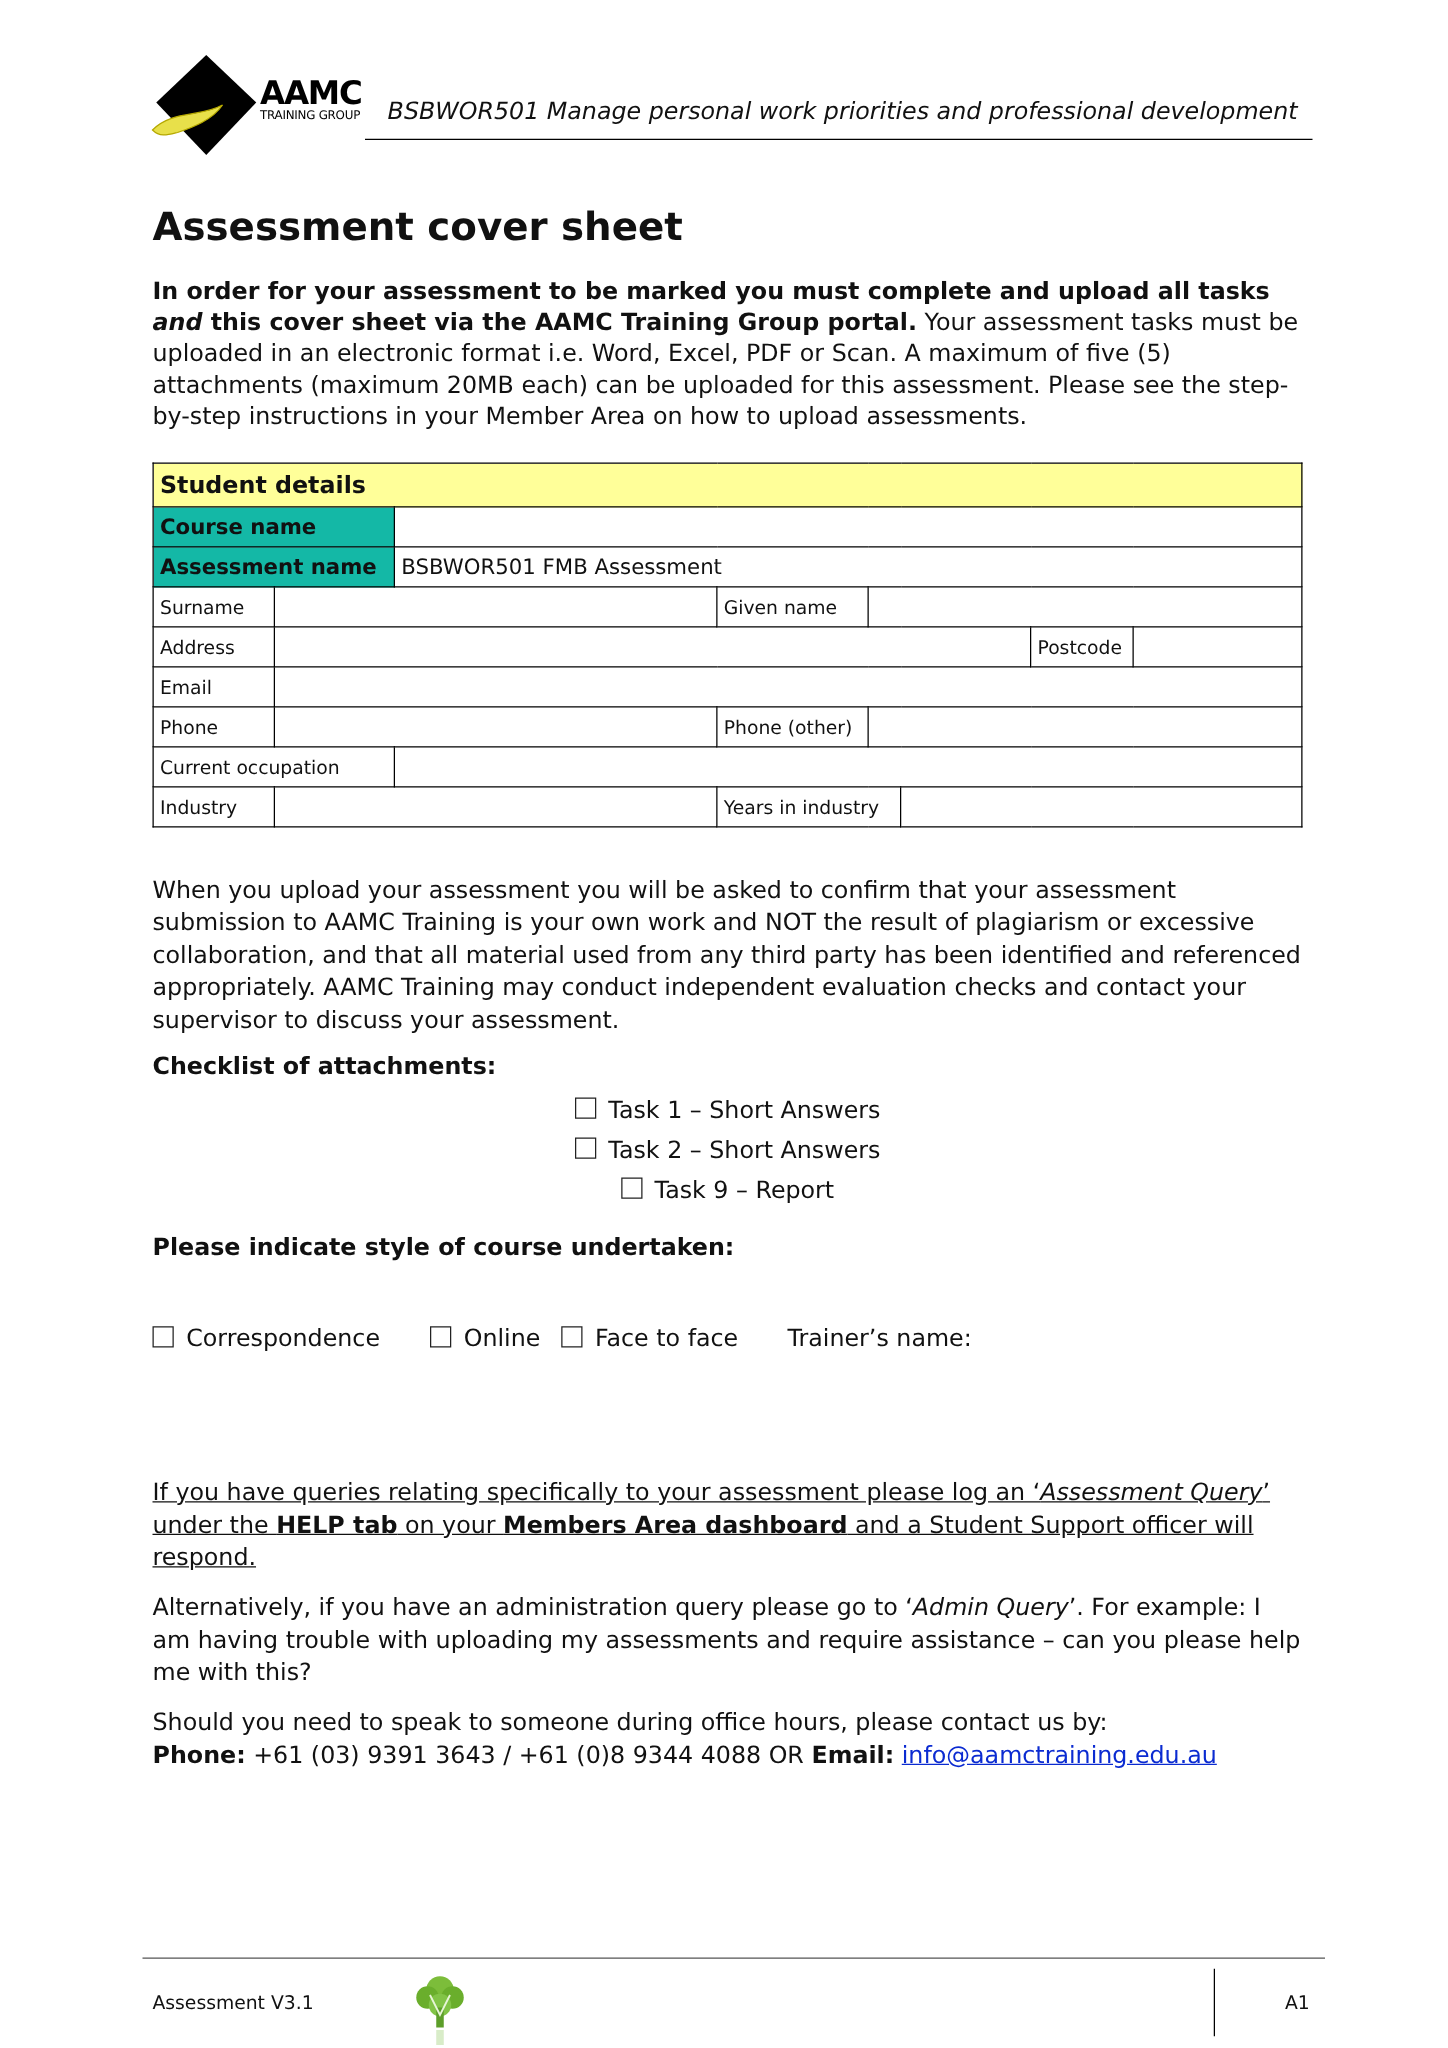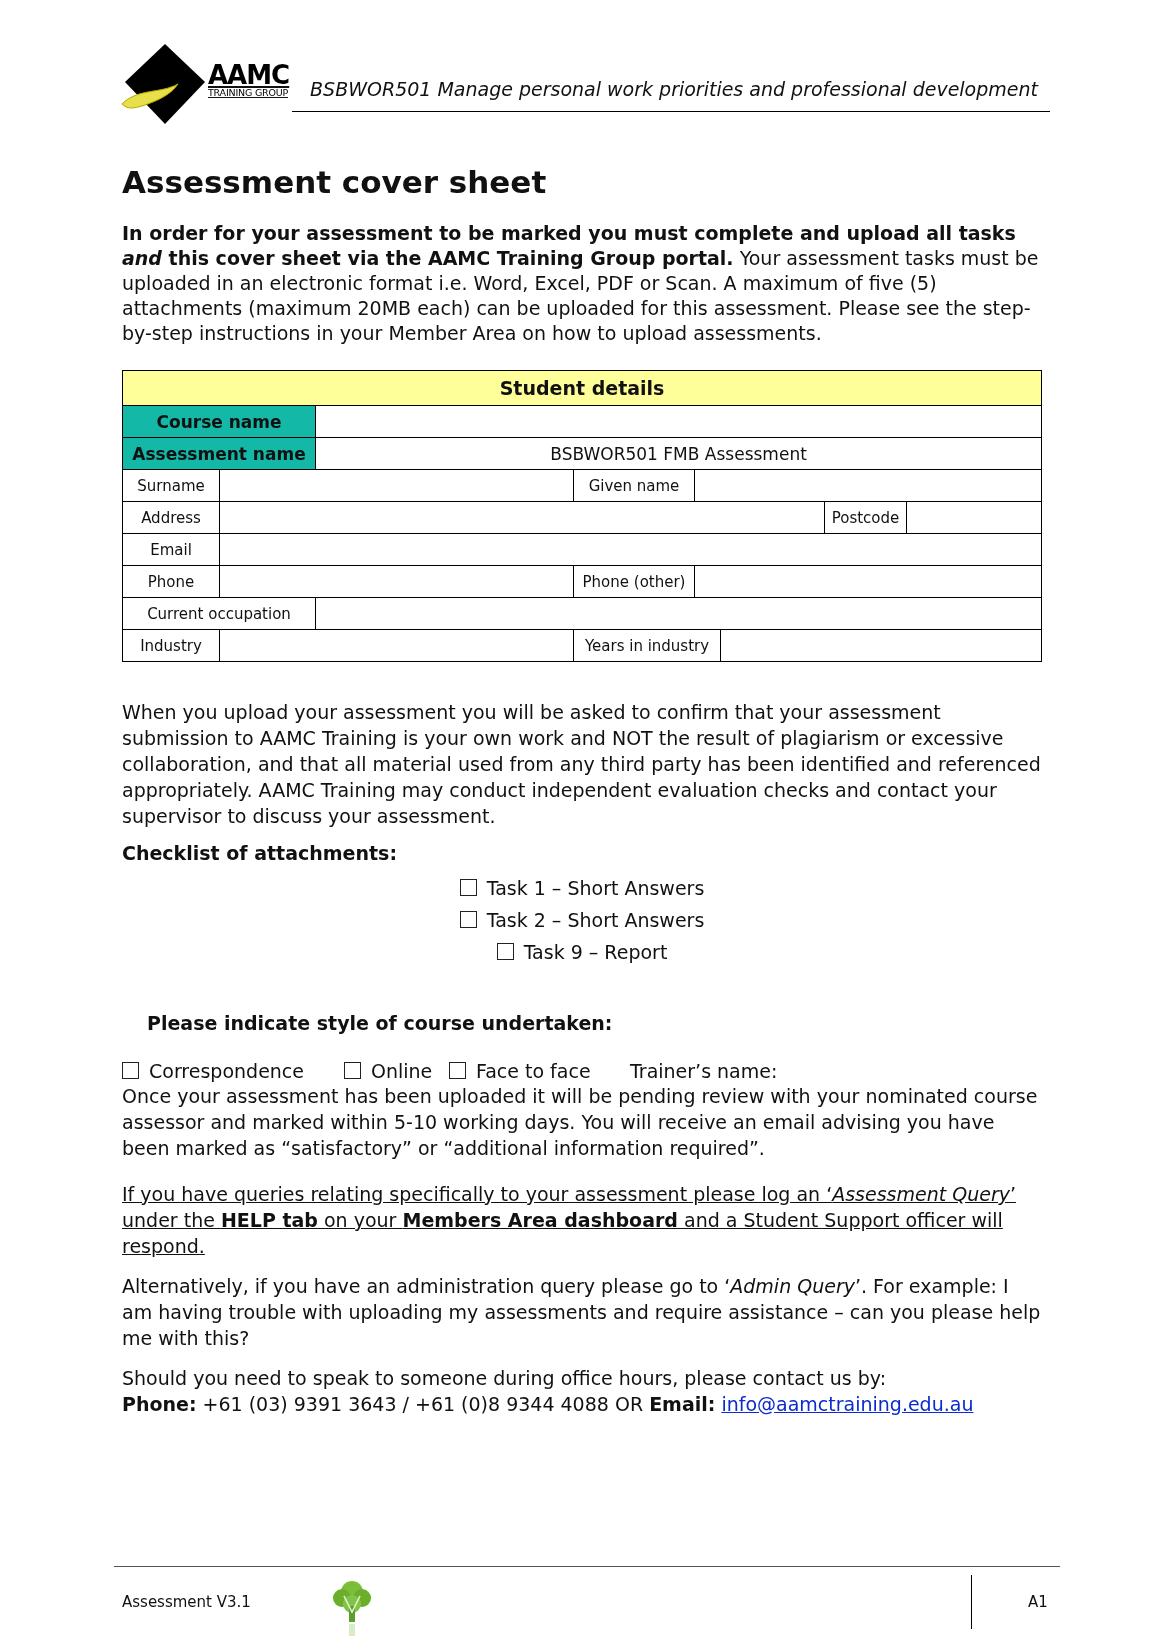--- a/index.html
+++ b/index.html
@@ -2,35 +2,35 @@
 <html><head>
 <meta charset="utf-8">
 <style>
   html, body { margin: 0; padding: 0; background: #ffffff; }
   body { width: 1158px; height: 1638px; position: relative; overflow: hidden;
          font-family: "DejaVu Sans", sans-serif; color: #111; }
   .page { position: absolute; left: 0; top: 0; width: 1158px; height: 1638px; }
 
   
   .logo { position: absolute; left: 120px; top: 44px; width: 180px; height: 82px; }
-  .logo-text { position: absolute; left: 88px; top: 18px; font-family: "DejaVu Sans", sans-serif; text-decoration: underline; }
+  .logo-text { position: absolute; left: 88px; top: 18px; font-family: "DejaVu Sans", sans-serif; }
   .logo-aamc { font-size: 26px; font-weight: bold; letter-spacing: -1px; line-height: 26px; color: #000; }
   .logo-sub { font-size: 9.5px; line-height: 10px; color: #000; letter-spacing: -0.2px; }
   .header-title { position: absolute; right: 120px; top: 78px; font-size: 19px; font-style: italic; color: #111; }
   .header-rule { position: absolute; left: 292px; right: 108px; top: 111px; height: 1px; background: #000; }
 
   .content { position: absolute; left: 122px; width: 920px; }
   h1 { position: absolute; left: 122px; top: 164px; margin: 0; font-size: 31px; font-weight: bold; }
 
   .intro { top: 231px; font-size: 19px; line-height: 25px; }
   .intro b { font-weight: bold; }
 
   
   table.details { position: absolute; left: 122px; top: 370px; width: 919px; border-collapse: collapse; table-layout: fixed; }
-  table.details td { border: 1px solid #000; padding: 0 5px; font-size: 15px; height: 31px; vertical-align: middle; text-align: center; }
+  table.details td { border: 1px solid #000; padding: 0 5px; font-size: 15px; height: 31px; vertical-align: middle; }
   table.details td.section { background: #ffff99; font-weight: bold; font-size: 19px; height: 34px; }
   table.details td.grey { background: #14b8a6; font-weight: bold; font-size: 17px; }
   table.details td.val { font-size: 17px; }
 
   .para { font-size: 19px; line-height: 26px; }
   .heading { font-size: 19px; font-weight: bold; }
   .check-item { font-size: 19px; line-height: 32px; }
   .box { display: inline-block; width: 15px; height: 15px; border: 1.5px solid #222; margin-right: 10px; vertical-align: -1px; }
   .styles-row { font-size: 19px; }
   .styles-row span.opt { display: inline-block; }
@@ -128,26 +128,25 @@
 
   <div class="content para" style="top:699px;">When you upload your assessment you will be asked to confirm that your assessment submission to AAMC Training is your own work and NOT the result of plagiarism or excessive collaboration, and that all material used from any third party has been identified and referenced appropriately. AAMC Training may conduct independent evaluation checks and contact your supervisor to discuss your assessment.</div>
 
   <div class="content heading" style="top:842px;">Checklist of attachments:</div>
   <div class="content" style="top:872px;text-align:center;">
     <div class="check-item"><span class="box"></span><span>Task 1 – Short Answers</span></div>
     <div class="check-item"><span class="box"></span><span>Task 2 – Short Answers</span></div>
     <div class="check-item"><span class="box"></span><span>Task 9 – Report</span></div>
   </div>
 
-  <div class="content heading" style="top:1012px;margin-left:25px;">Please indicate style of course undertaken:</div>
+  <div class="content heading" style="top:987px;">Please indicate style of course undertaken:</div>
   <div class="content styles-row" style="top:1036px;">
     <span class="opt" style="width:222px;margin-top:24px;"><span class="box"></span><span>Correspondence</span></span><span class="opt" style="width:105px;"><span class="box"></span><span>Online</span></span><span class="opt" style="width:181px;"><span class="box"></span><span>Face to face</span></span><span class="opt">Trainer’s name:</span>
   </div>
 
-  <div class="content para" style="top:1083px;">Once your assessment has been uploaded it will be pending review with your nominated course assessor and marked within 5-10 working days.  You will receive an email advising you have been marked as “satisfactory” or “additional information required”.</div>
 
   <div class="content para" style="top:1181px;text-decoration:underline;"><span>If you have queries relating specifically to your assessment please log an ‘</span><i>Assessment Query</i><span>’ under the </span><b>HELP tab</b><span> on your </span><b>Members Area dashboard</b><span> and a Student Support officer will respond.</span></div>
 
   <div class="content para" style="top:1273px;"><span>Alternatively, if you have an administration query please go to ‘</span><i>Admin Query</i><span>’. For example: I am having trouble with uploading my assessments and require assistance – can you please help me with this?</span></div>
 
   <div class="content para" style="top:1365px;">
     <div>Should you need to speak to someone during office hours, please contact us by:</div>
     <div><b>Phone:</b><span> +61 (03) 9391 3643 / +61 (0)8 9344 4088  OR  </span><b>Email:</b> <a class="email">info@aamctraining.edu.au</a></div>
   </div>
 

